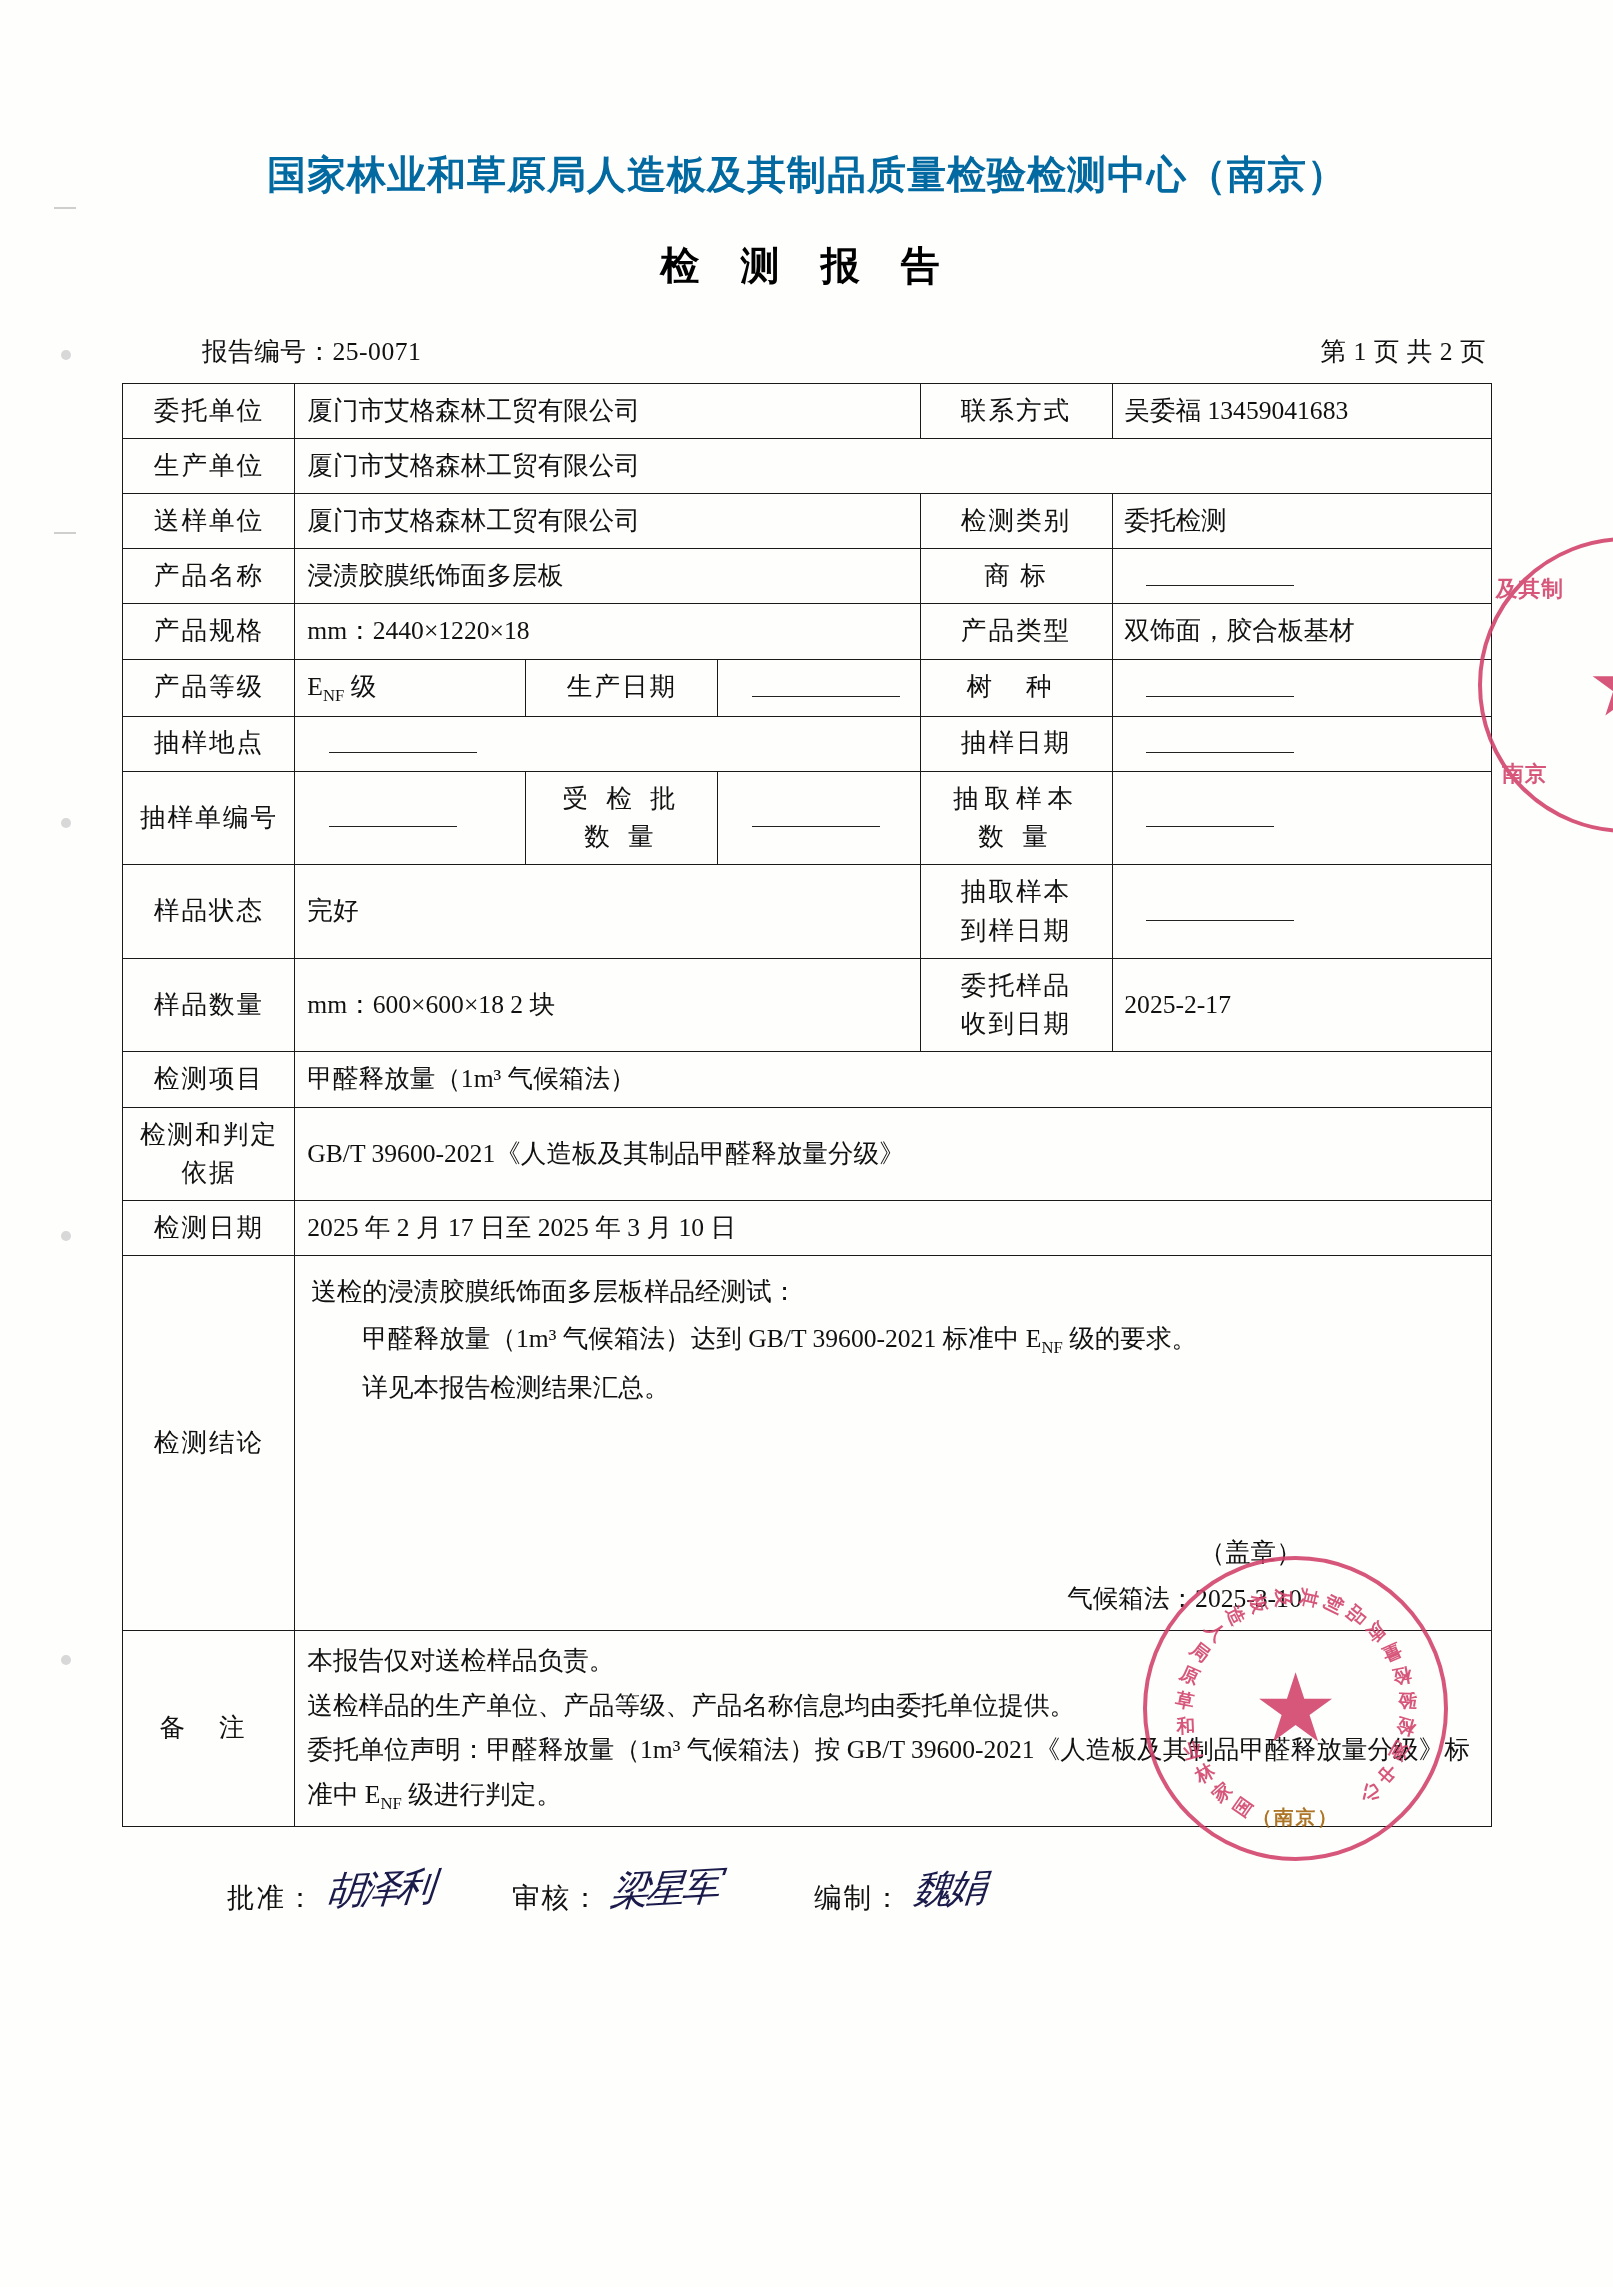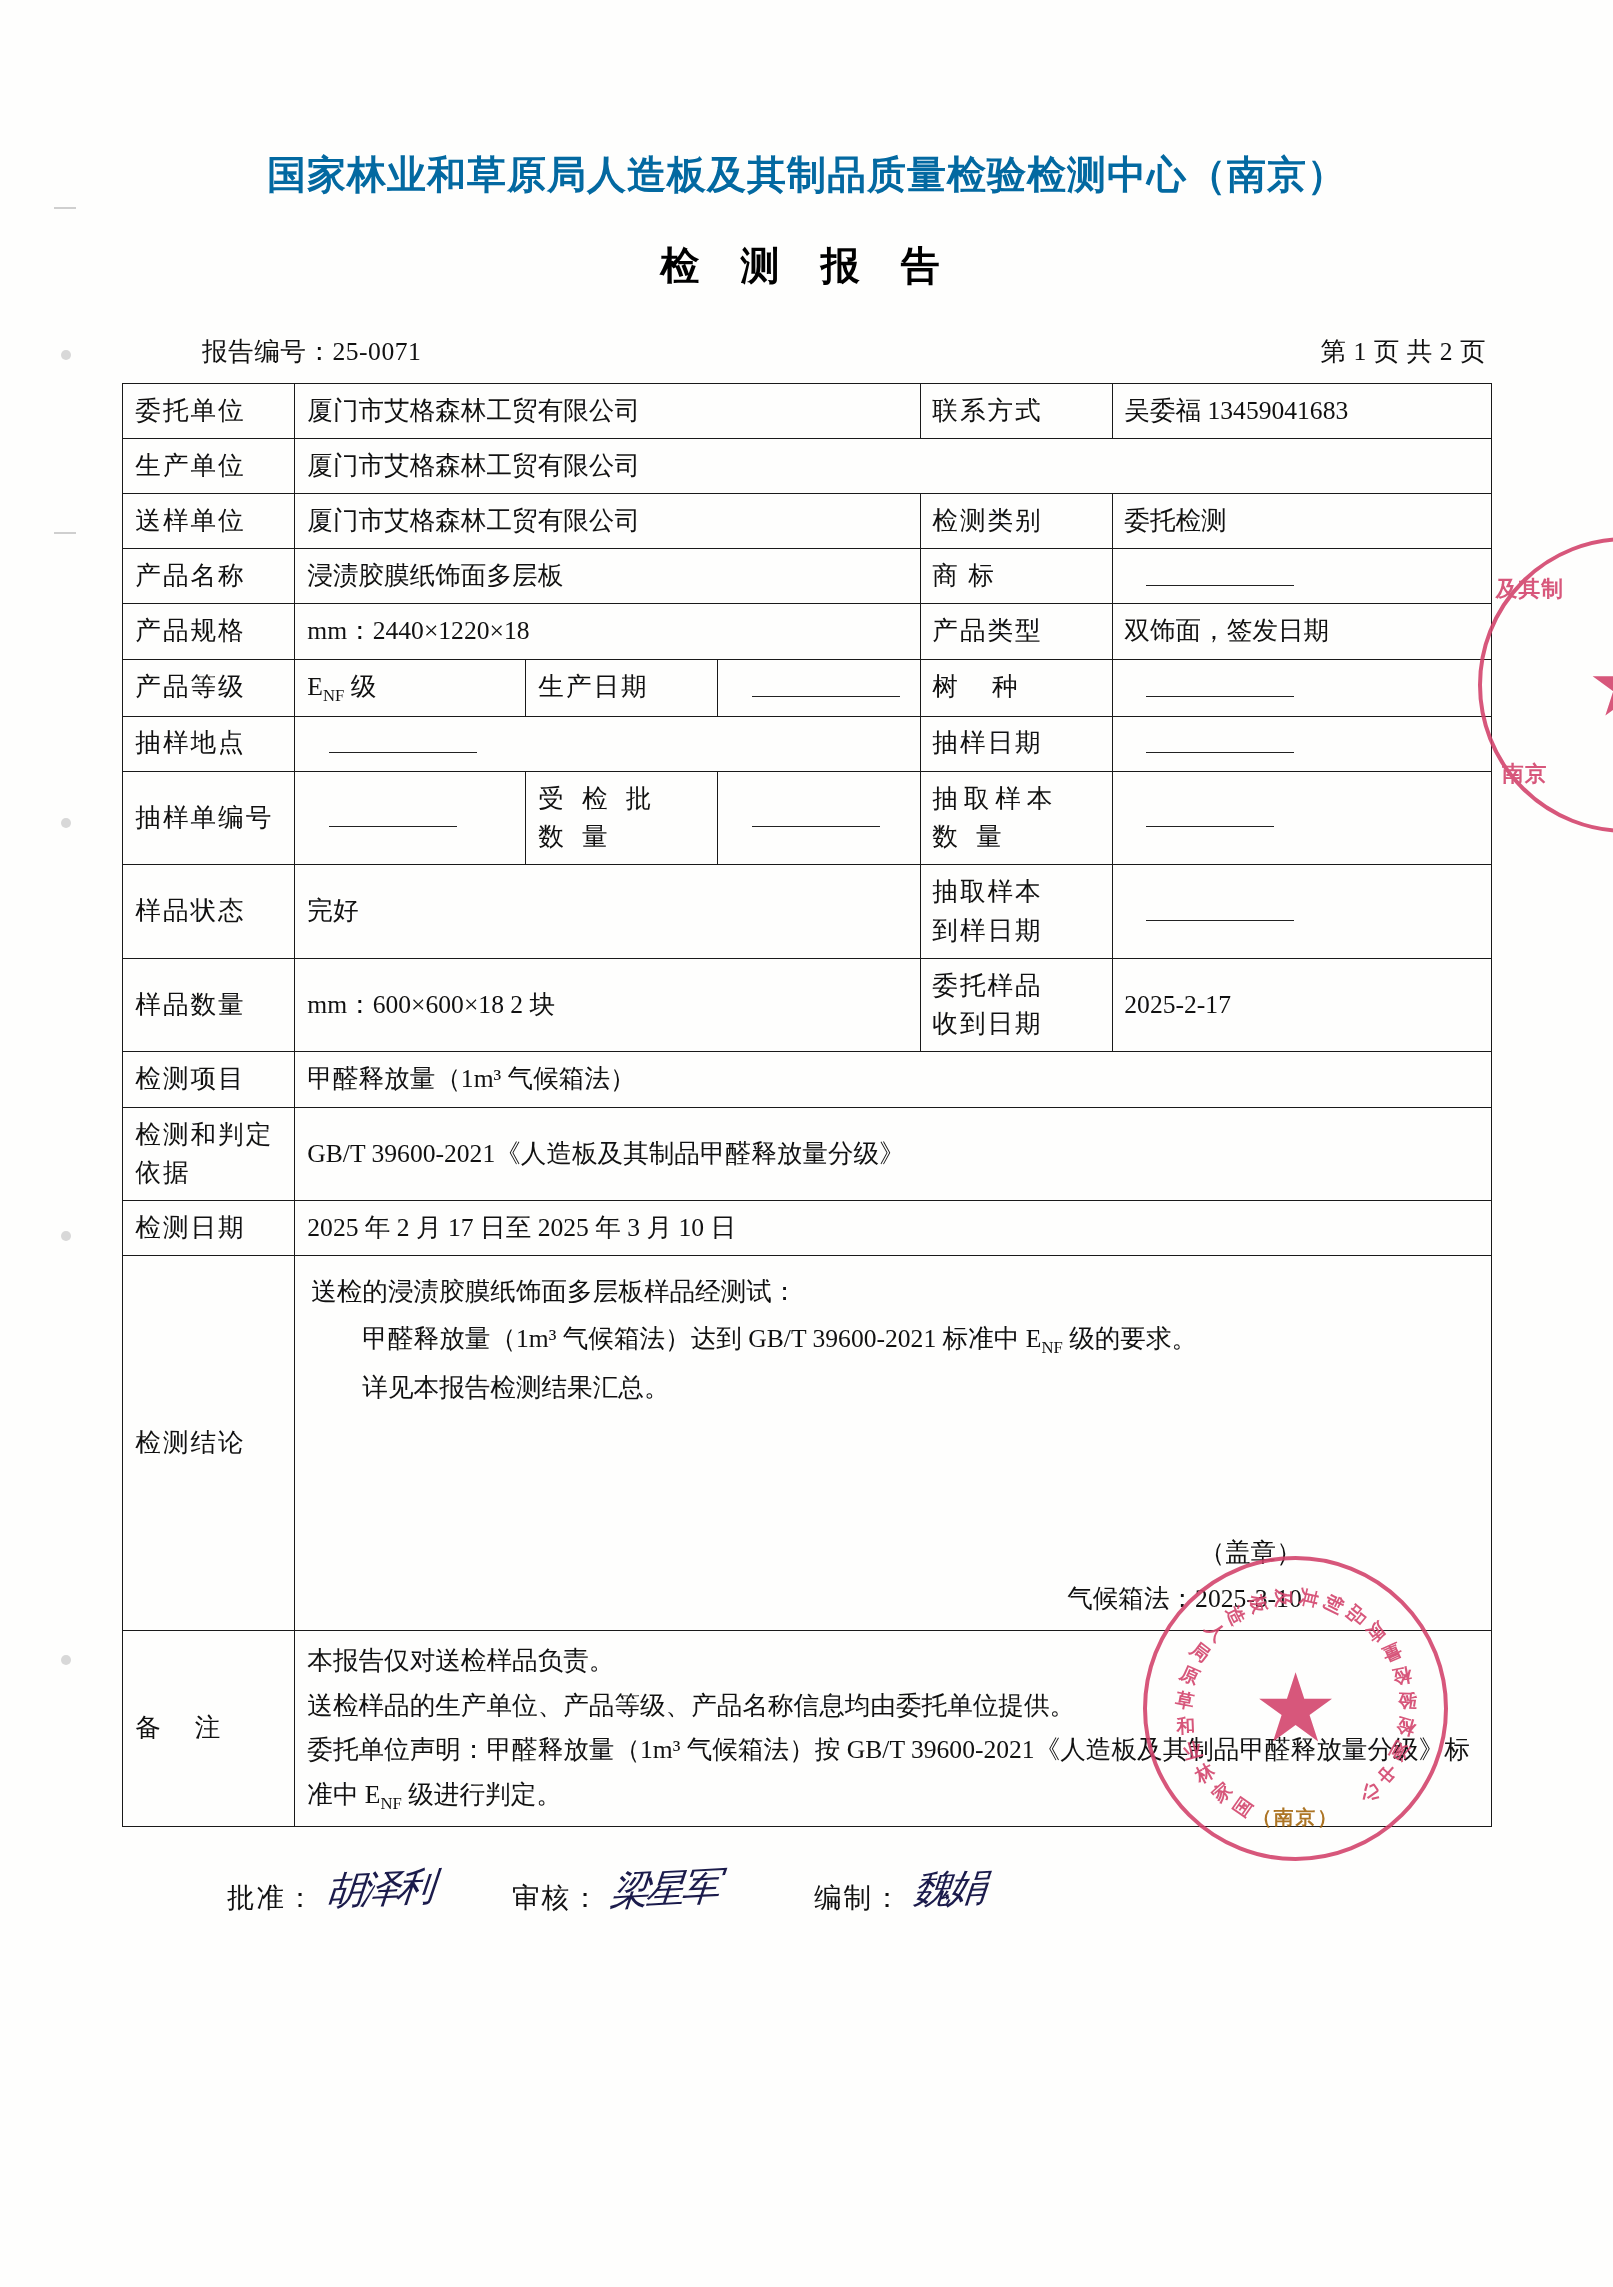--- a/index.html
+++ b/index.html
@@ -57,21 +57,21 @@
     table-layout: fixed;
   }
   table.report td {
     border: 1.6px solid #1a1a1a;
     padding: 7.9px 11.8px;
     font-size: 25.6px;
     vertical-align: middle;
     line-height: 1.5;
   }
   td.label {
-    text-align: left;
+    text-align: center;
     padding-left: 19.7px;
     letter-spacing: 2px;
     white-space: nowrap;
   }
   td.label.spread {
     letter-spacing: 13.8px;
   }
   td.val {
     text-align: left;
     padding-left: 17.7px;
@@ -266,21 +266,21 @@
       <td class="label">产品名称</td>
       <td class="val" colspan="3">浸渍胶膜纸饰面多层板</td>
       <td class="label">商    标</td>
       <td class="val"><span class="dash"></span></td>
     </tr>
 
     <tr>
       <td class="label">产品规格</td>
       <td class="val" colspan="3">mm：2440×1220×18</td>
       <td class="label">产品类型</td>
-      <td class="val">双饰面，签发日期</td>
+      <td class="val">双饰面，胶合板基材</td>
     </tr>
 
     <tr>
       <td class="label">产品等级</td>
       <td class="val">
         <span>E</span><span class="sub">NF</span><span> 级</span>
       </td>
       <td class="label">生产日期</td>
       <td class="val"><span class="dash"></span></td>
       <td class="label spread">树    种</td>

